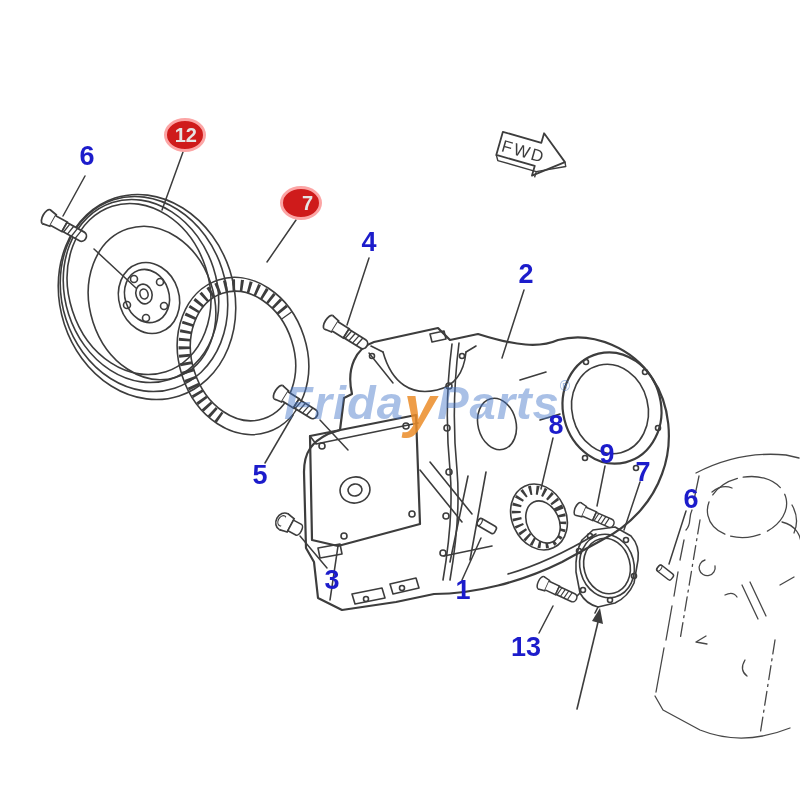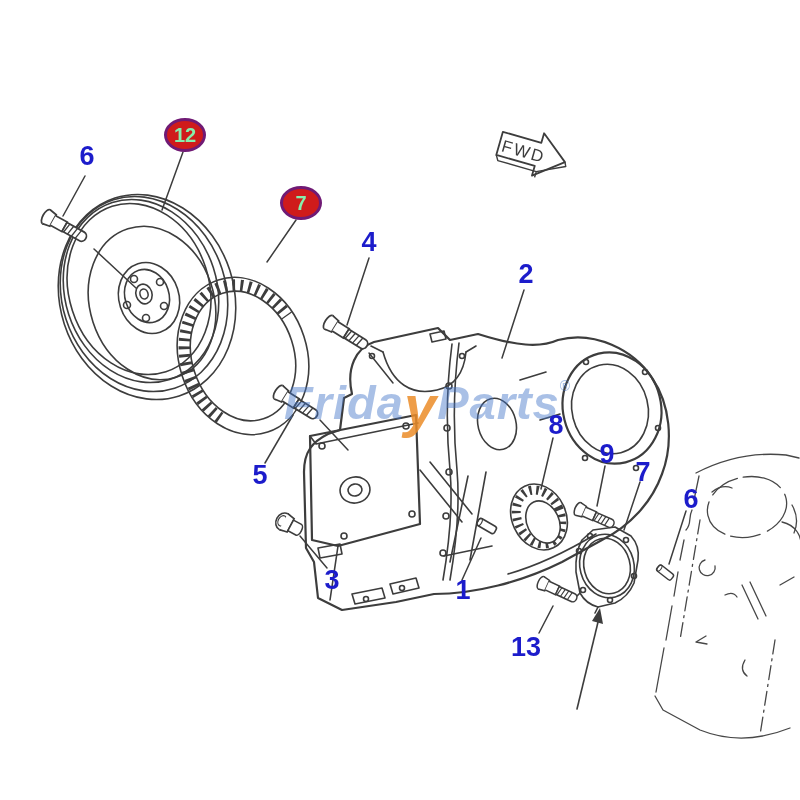--- a/index.html
+++ b/index.html
@@ -14,22 +14,22 @@
   .wfill{fill:#ffffff;stroke:#3d3d3d;stroke-width:1.6;stroke-linejoin:round;}
   .teeth{fill:none;stroke:#3d3d3d;}
   .callout{
     position:absolute;transform:translate(-50%,-50%);
     color:#1c1ccb;font-weight:bold;font-size:27px;line-height:1;
     letter-spacing:0px;user-select:none;
   }
   .badge{
     position:absolute;transform:translate(-50%,-50%);
     min-width:24px;height:24px;padding:2px 6px;
-    background:#cf1b1b;border:3px solid #701a75;border-radius:50%;
-    color:#86efac;font-weight:bold;font-size:20px;line-height:24px;text-align:center;
+    background:#cf1b1b;border:3px solid #fca5a5;border-radius:50%;
+    color:#e5e5e5;font-weight:bold;font-size:20px;line-height:24px;text-align:right;
     user-select:none;
   }
   .watermark{
     position:absolute;left:284px;top:370px;white-space:nowrap;
     font-style:italic;font-weight:bold;font-size:47px;line-height:1;
     letter-spacing:1px;user-select:none;pointer-events:none;
   }
   .wm-blue{color:rgba(65,115,200,0.45);}
   .wm-orange{color:rgba(235,140,40,0.85);font-size:58px;display:inline-block;transform:translateY(7px);}
   .wm-reg{color:rgba(65,115,200,0.45);font-size:14px;vertical-align:28px;font-style:normal;}

